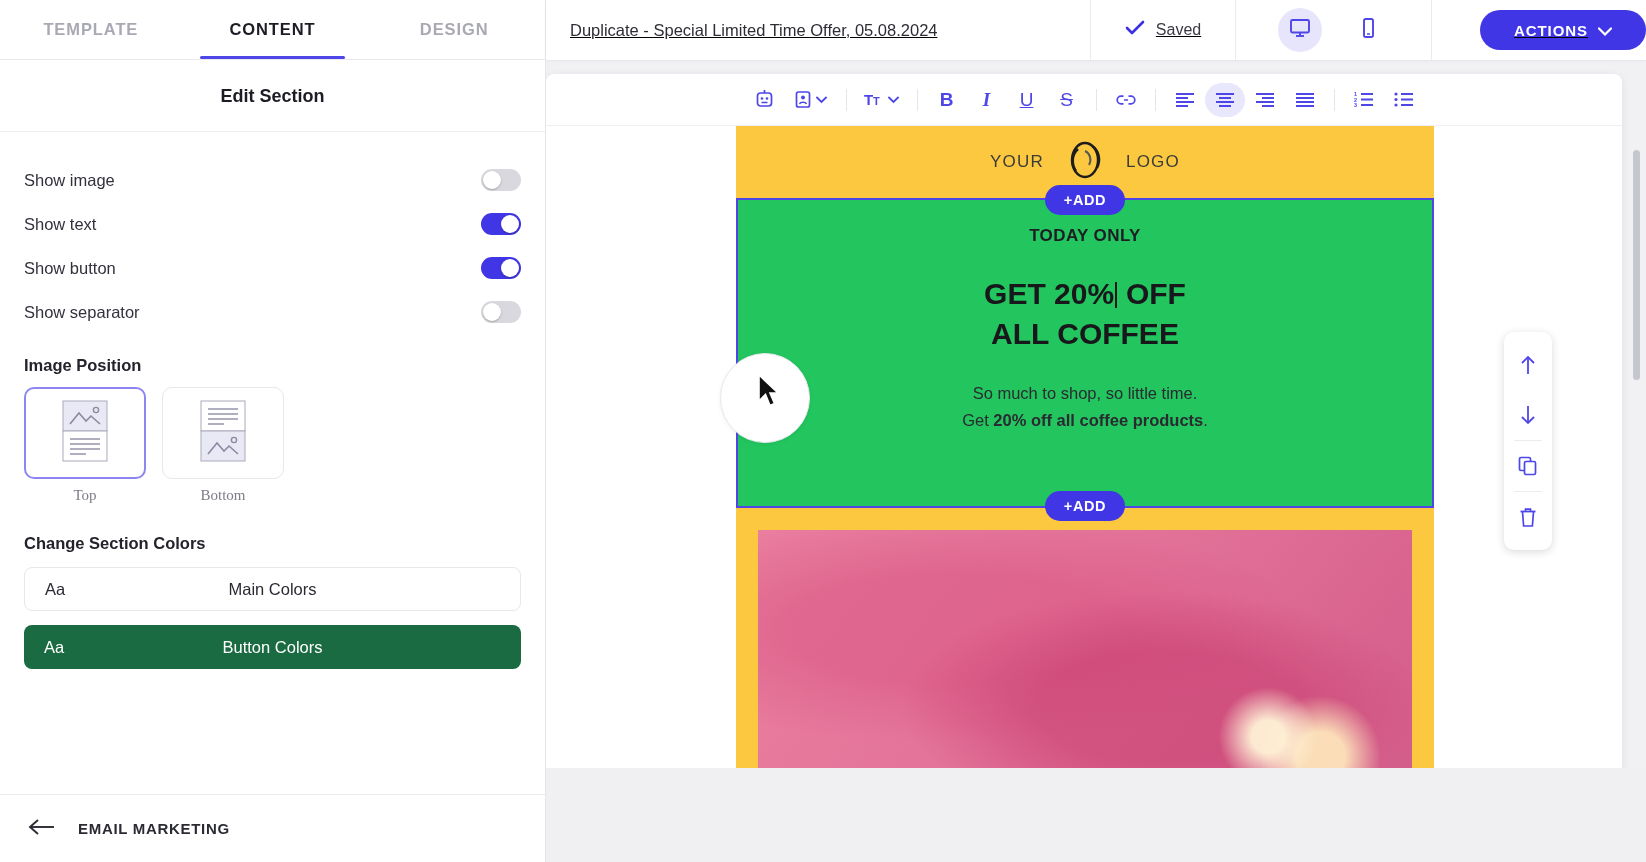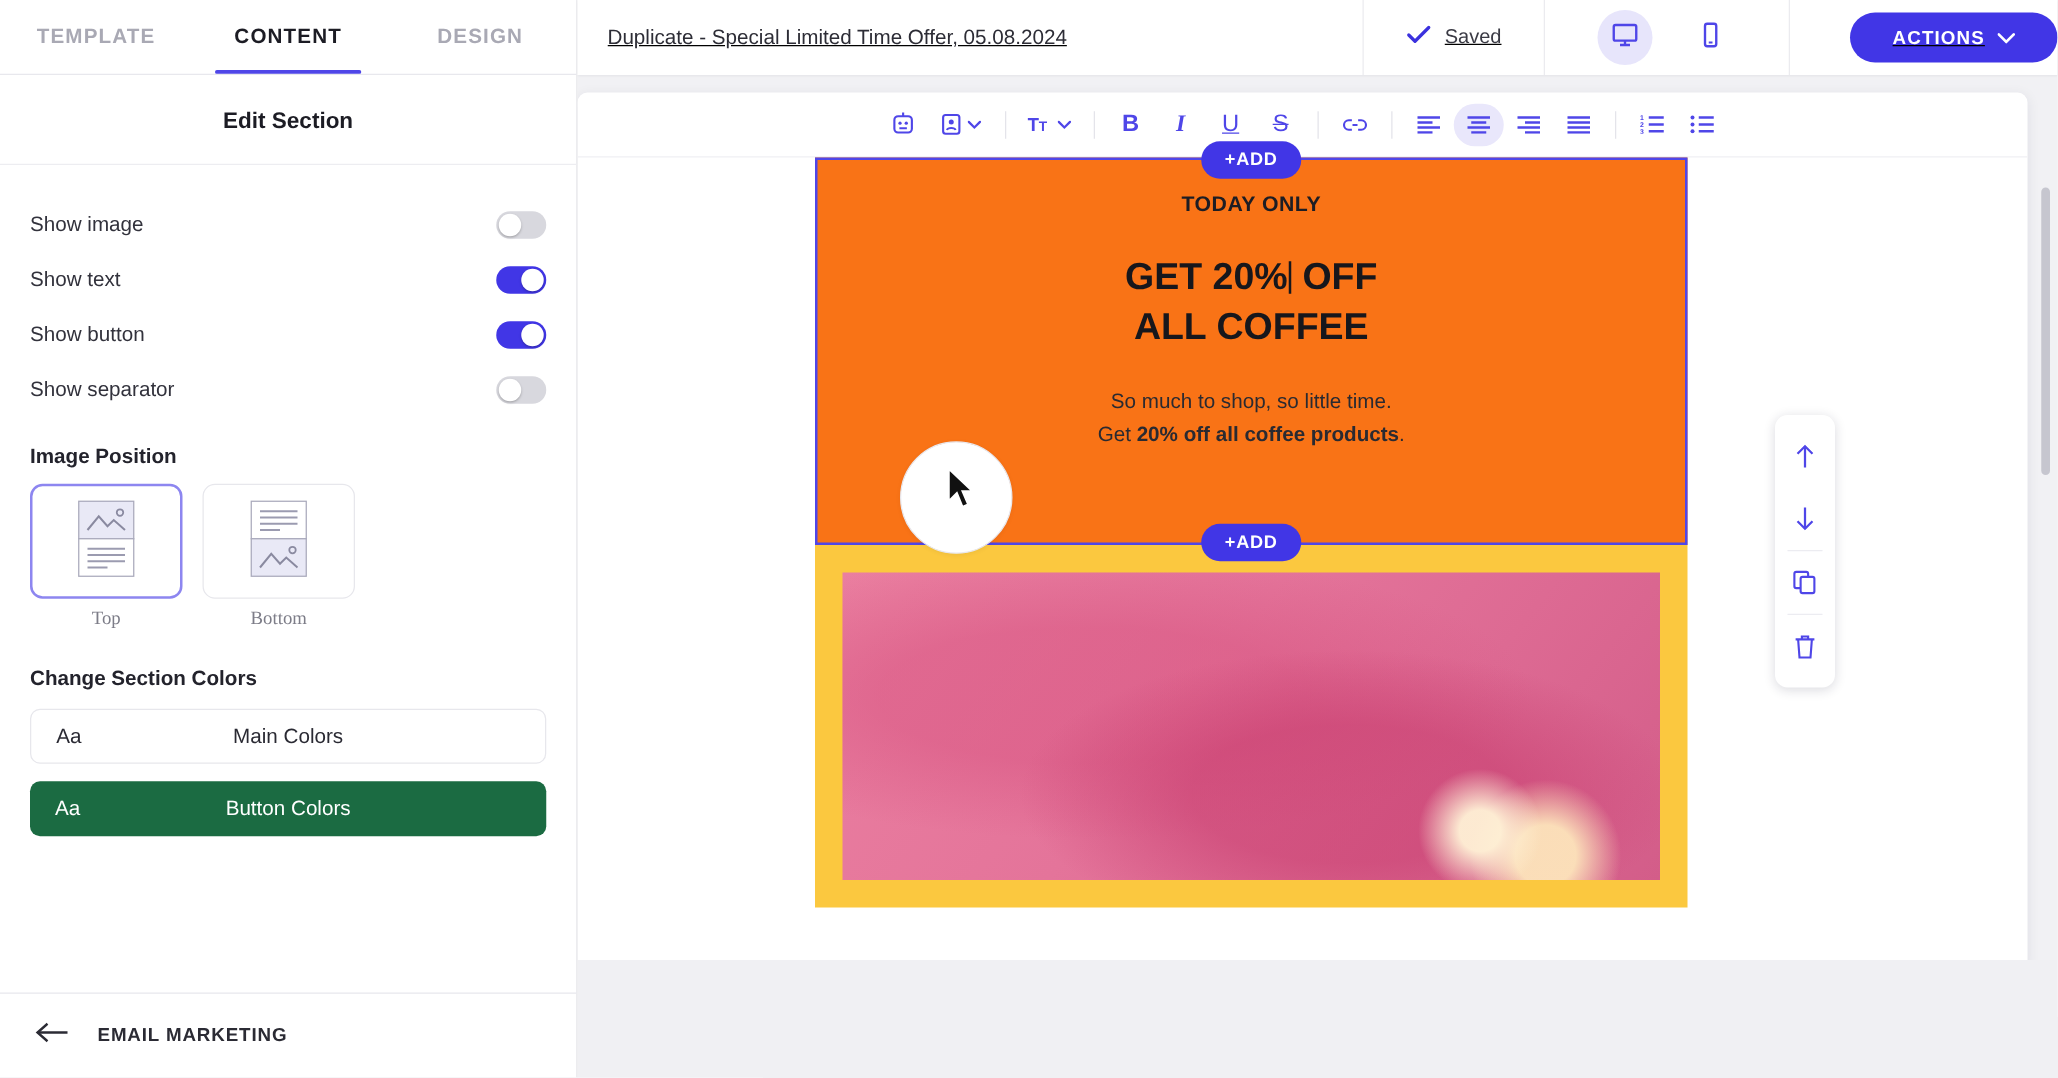--- a/index.html
+++ b/index.html
@@ -6,21 +6,21 @@
   html, body {
     width: 1646px; height: 862px;
     font-family: "Liberation Sans", sans-serif;
     background: #f0f0f3;
     overflow: hidden;
   }
   #app { position: relative; width: 1646px; height: 862px; display: flex; }
 
   
   .left-panel {
-    width: 462px; height: 862px; background: #ffffff;
+    width: 546px; height: 862px; background: #ffffff;
     border-right: 1px solid #e6e6ea;
     display: flex; flex-direction: column; position: relative;
   }
   .tabs {
     height: 60px; display: flex; align-items: stretch;
     border-bottom: 1px solid #e8e8ed;
   }
   .tab {
     flex: 1; display: flex; align-items: center; justify-content: center;
     font-size: 16.5px; font-weight: bold; letter-spacing: .9px;
@@ -158,21 +158,21 @@
   .email-area { position: relative; height: 700px; }
   .email-col {
     position: absolute; left: 190px; width: 698px; top: 0; bottom: 0;
   }
   .email-head {
     background: #fbc83f; height: 72px; display: flex; align-items: center;
     justify-content: center; gap: 18px;
   }
   .logo-word { font-size: 17px; color: #3b3b38; letter-spacing: 1.2px; }
   .sel-section {
-    border: 2px solid #4f46e8; background: #f97316; position: relative;
+    border: 2px solid #4f46e8; background: #22c55e; position: relative;
     padding: 26px 0 30px; min-height: 310px;
   }
   .eyebrow {
     text-align: center; font-size: 17px; font-weight: bold; color: #1d1d24;
     letter-spacing: .4px;
   }
   .headline {
     text-align: center; font-size: 30px; font-weight: bold; color: #17171c;
     margin-top: 28px; line-height: 1.33;
   }
@@ -516,20 +516,32 @@
                   <circle cx="2" cy="7.5" r="1.6"></circle>
                   <circle cx="2" cy="13" r="1.6"></circle>
                 </g>
             </svg>
           </button>
         </div>
 
         <div class="email-area">
           <div class="email-col">
 
+            <div class="email-head">
+              <span class="logo-word">YOUR</span>
+              <span>
+                <svg width="46" height="46" viewBox="0 0 46 46">
+                  <ellipse cx="23" cy="23" rx="13" ry="17" fill="none" stroke="#1d1d1b" stroke-width="2.4"></ellipse>
+                  <path d="M30 9c7 4 9 14 5 22" fill="none" stroke="#1d1d1b" stroke-width="2.4"></path>
+                  <path d="M16 12c-6 5-7 15-2 22" fill="none" stroke="#1d1d1b" stroke-width="2.4"></path>
+                  <path d="M23 14c5 2 7 9 4 14" fill="none" stroke="#5a5a52" stroke-width="2"></path>
+                </svg>
+              </span>
+              <span class="logo-word">LOGO</span>
+            </div>
 
             <div class="sel-section">
               <button class="add-pill add-top">+ADD</button>
 
               <div class="eyebrow">TODAY ONLY</div>
 
               <div class="headline">
                 <span>GET 20%</span><span class="caret"></span><span> OFF</span><br>
                 <span>ALL COFFEE</span>
               </div>

